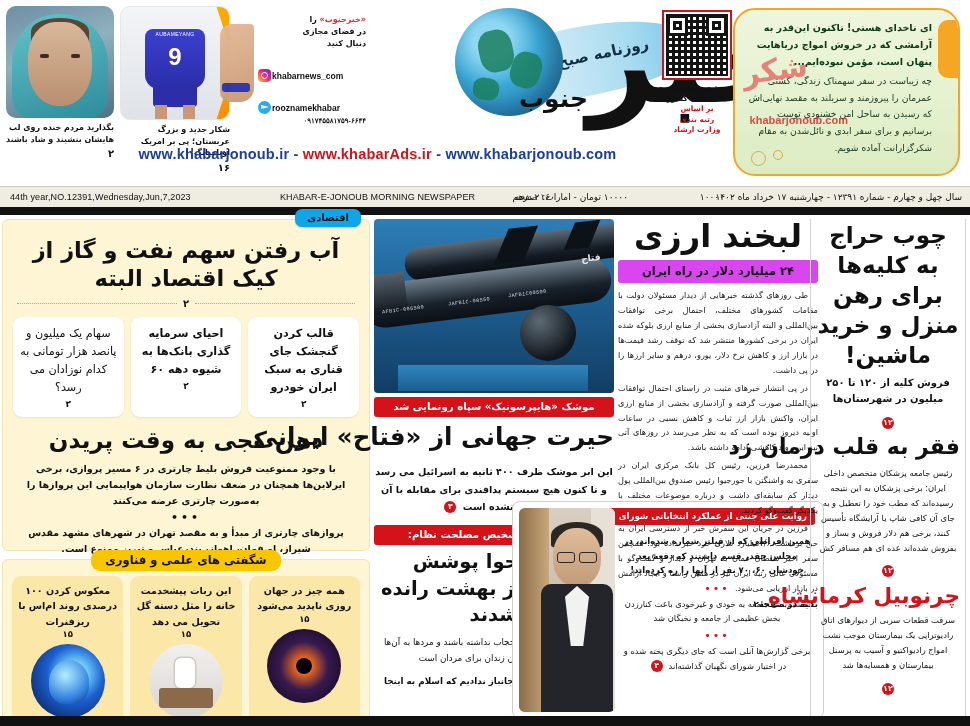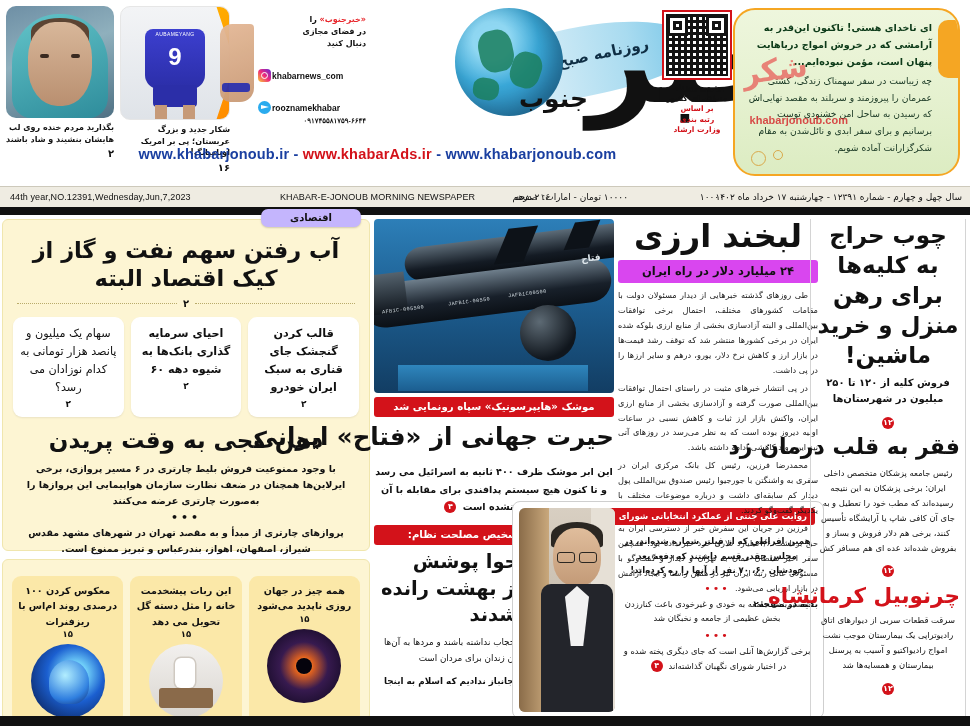--- a/index.html
+++ b/index.html
@@ -129,22 +129,22 @@
   .ib-c{position:absolute;right:342px;}.ib-d{position:absolute;right:420px;}
   .ib-e{position:absolute;left:280px;}.ib-f{position:absolute;left:10px;}
   .blackbar{width:970px;height:8px;background:#111;}
 
   
   .content{position:relative;width:970px;height:512px;background:#fff;padding-top:3px;}
 
   
   .leftcol{position:absolute;left:4px;top:4px;width:366px;height:498px;}
   .ecobox{position:relative;width:366px;height:330px;background:#fdf5d3;border:1px solid #f0e6ae;border-radius:6px;}
-  .ecotag{position:absolute;right:8px;top:-11px;background:#c4b5fd;color:#111;font-size:10px;font-weight:bold;
-      padding:3px 29px 4px;border-radius:7px;box-shadow:0 1px 2px rgba(0,0,0,.18);}
+  .ecotag{position:absolute;right:8px;top:-11px;background:#0ea5e9;color:#111;font-size:10px;font-weight:bold;
+      padding:3px 12px 4px;border-radius:7px;box-shadow:0 1px 2px rgba(0,0,0,.18);}
   .eco-h1{padding:16px 10px 0;text-align:center;font-size:22.5px;font-weight:bold;color:#111;line-height:1.25;}
   .eco-rule{display:flex;align-items:center;gap:6px;margin:6px 14px 0;}
   .eco-rule .ln{flex:1;border-top:1px dotted #b9ab6a;}
   .eco-rule .pg{font-size:10px;font-weight:bold;color:#111;}
   .eco-cards{display:flex;gap:7px;padding:8px 10px 0;}
   .eco-card{flex:1;background:#fff;border-radius:9px;padding:8px 6px;text-align:center;min-height:72px;
       box-shadow:0 1px 2px rgba(0,0,0,.08);}
   .eco-card .t{font-size:11.2px;font-weight:bold;color:#111;line-height:1.6;}
   .eco-card .t.light{font-weight:normal;}
   .eco-card .p{font-size:9px;font-weight:bold;color:#111;margin-top:2px;}
@@ -394,20 +394,21 @@
         <div class="eco-lead">با وجود ممنوعیت فروش بلیط چارتری در ۶ مسیر پروازی، برخی ایرلاین‌ها همچنان در ضعف نظارت سازمان هواپیمایی این پروازها را به‌صورت چارتری عرضه می‌کنند</div>
         <div class="dots">•••</div>
         <div class="eco-sub">پروازهای چارتری از مبدأ و به مقصد تهران در شهرهای مشهد مقدس شیراز، اصفهان، اهواز، بندرعباس و تبریز ممنوع است.</div>
         <div class="eco-body">
           <span>با وجود تمام شدن مهلت دوهفته‌ای برای حذف پروازهای چارتری، همچنان برخی از شرکت‌های هواپیمایی به فروش چارتری پروازها ادامه می‌دهند و برخی ایرلاین‌ها هم سقف قیمتی بلیط را رعایت نمی‌کنند. شرکت‌های هواپیمایی در ماه‌های گذشته درخواست تغییر قیمت بلیط را داشتند و در شورای عالی هواپیمایی پیشنهاد افزایش ۱۰۰ درصدی را مطرح کرده بودند که در نهایت ستاد تنظیم بازار، با افزایش ۲۹درصدی قیمت بلیط موافقت کرد.</span>
           <span class="eco-more">بقیه در صفحه۳</span>
         </div>
       </div>
 
       <div class="scibox">
+        <div class="scitag">شگفتی های علمی و فناوری</div>
         <div class="sci-cards">
           <div class="sci-card">
             <div class="t">همه چیز در جهان روزی ناپدید می‌شود</div>
             <div class="p">۱۵</div>
             <div class="sci-thumb th-space"></div>
           </div>
           <div class="sci-card">
             <div class="t">این ربات پیشخدمت خانه را مثل دسته گل تحویل می دهد</div>
             <div class="p">۱۵</div>
             <div class="sci-thumb th-robot"></div>

